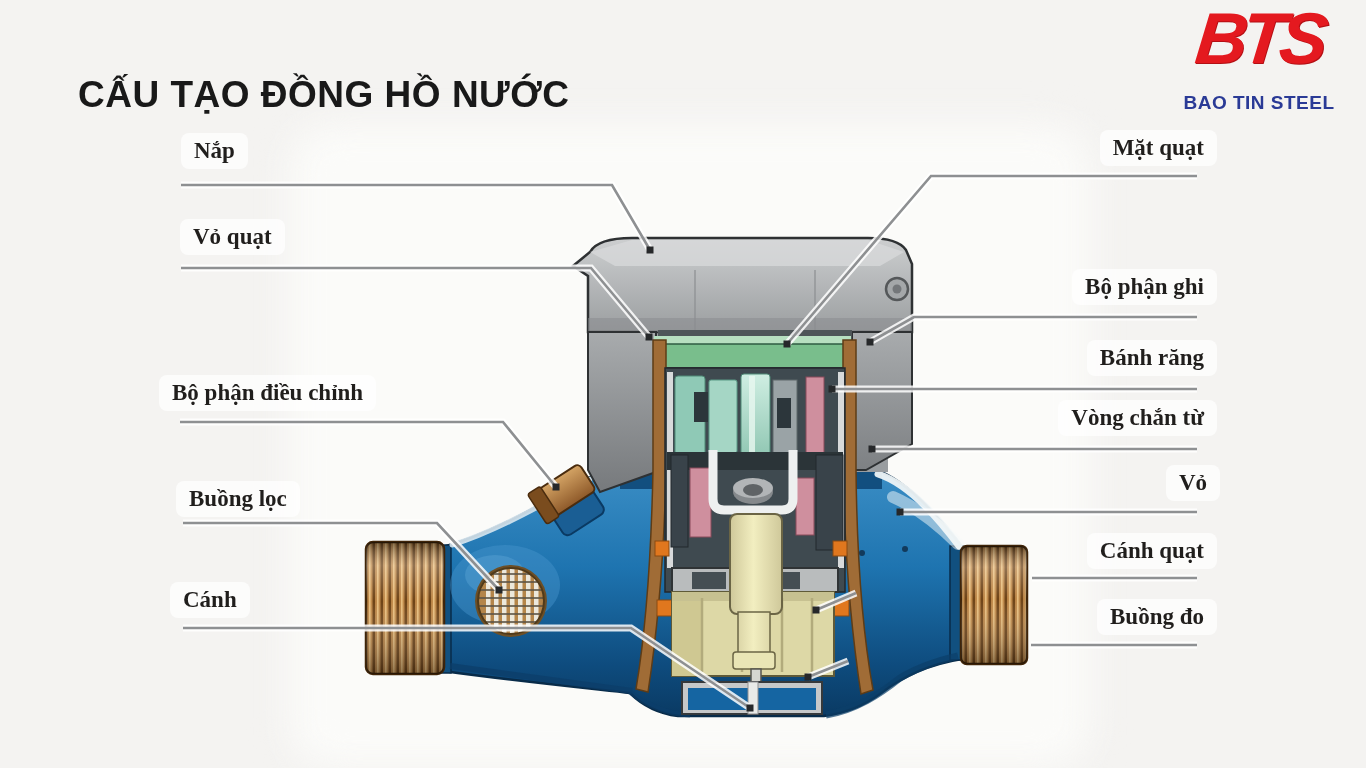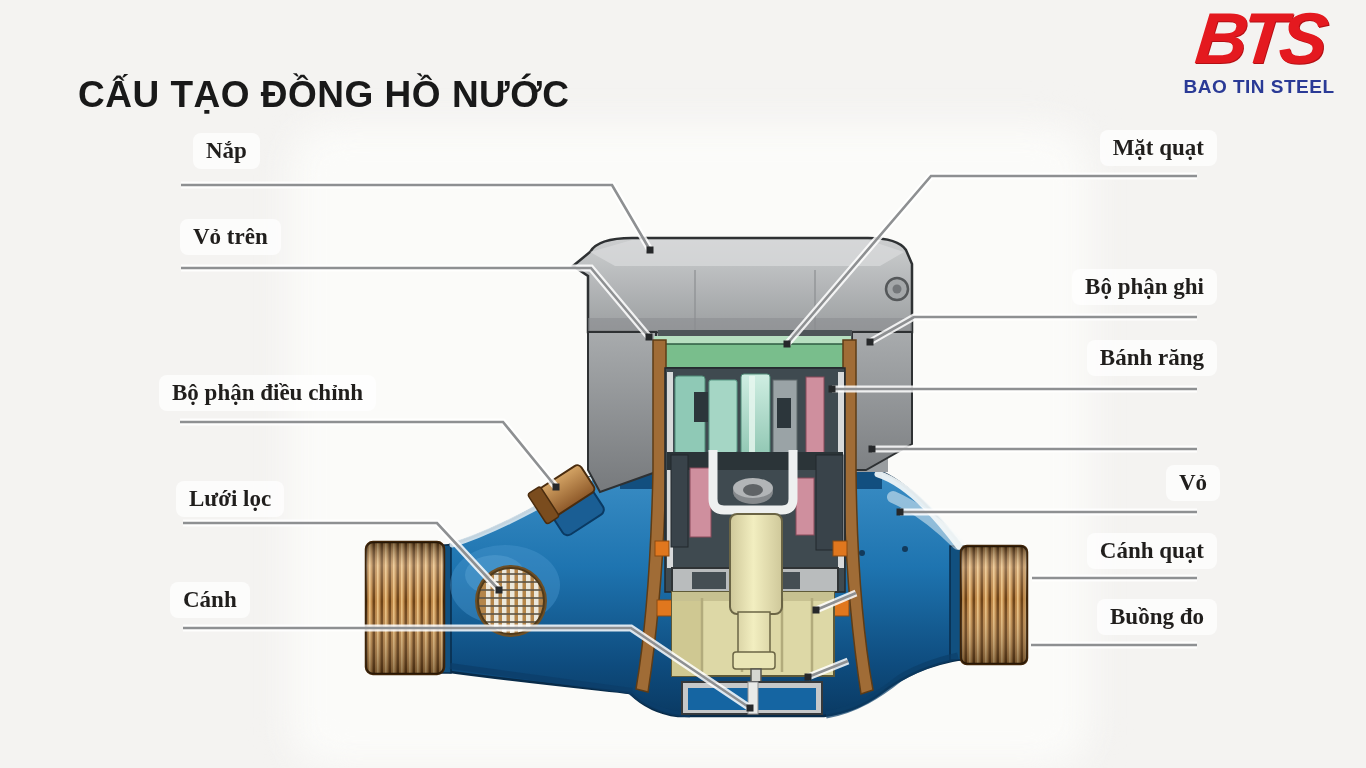--- a/index.html
+++ b/index.html
@@ -16,21 +16,21 @@
   .stage{position:absolute;inset:0;text-decoration:underline;}
   .backdrop{position:absolute;left:290px;top:125px;width:800px;height:643px;border-radius:40px;
             background:#fbfbf9;filter:blur(18px);}
   .title{position:absolute;left:78px;top:74px;margin:0;
          font:700 37px/1.15 "Liberation Sans",sans-serif;letter-spacing:.5px;color:var(--title-text);}
   .logo{position:absolute;top:4px;right:16px;width:182px;text-align:center;}
   .logo-bts{font-style:italic;font-weight:900;font-size:72px;line-height:.95;
             font-family:"Liberation Sans",sans-serif;color:var(--logo-red);
             letter-spacing:-6px;transform:skewX(-6deg);text-shadow:1px 1px 0 #b30f14;}
   .logo-name{font:700 19px/1 "Liberation Sans",sans-serif;color:var(--logo-blue);
-             letter-spacing:.5px;margin-top:5px;}
+             letter-spacing:.5px;margin-top:21px;}
   svg.diagram{position:absolute;left:0;top:0;width:1366px;height:768px;}
   .label{position:absolute;white-space:nowrap;
          font:700 23px/1.2 "Liberation Serif",serif;color:var(--label-text);
          background:rgba(255,255,255,.72);padding:4px 13px;border-radius:8px;}
 </style>
 </head>
 <body>
 
 <div class="stage">
 
@@ -240,26 +240,27 @@
     </g>
   </svg>
 
   <h1 class="title">CẤU TẠO ĐỒNG HỒ NƯỚC</h1>
 
   <div class="logo">
     <div class="logo-bts">BTS</div>
     <div class="logo-name">BAO TIN STEEL</div>
   </div>
 
-  <div class="label" style="left:193px;top:133px">Nắp</div>
-  <div class="label" style="left:180px;top:219px">Vỏ trên</div>
+  <div class="label" style="left:181px;top:133px">Nắp</div>
+  <div class="label" style="left:180px;top:219px">Vỏ quạt</div>
   <div class="label" style="left:159px;top:375px">Bộ phận điều chỉnh</div>
-  <div class="label" style="left:176px;top:481px">Lưới lọc</div>
+  <div class="label" style="left:176px;top:481px">Buồng lọc</div>
   <div class="label" style="left:170px;top:582px">Cánh</div>
 
   <div class="label right" style="right:149px;top:130px">Mặt quạt</div>
   <div class="label right" style="right:149px;top:340px">Bánh răng</div>
   <div class="label right" style="right:149px;top:269px">Bộ phận ghi</div>
+  <div class="label right" style="right:149px;top:400px">Vòng chắn từ</div>
   <div class="label right" style="right:146px;top:465px">Vỏ</div>
   <div class="label right" style="right:149px;top:599px">Buồng đo</div>
   <div class="label right" style="right:149px;top:533px">Cánh quạt</div>
 
 </div>
 
 </body></html>

